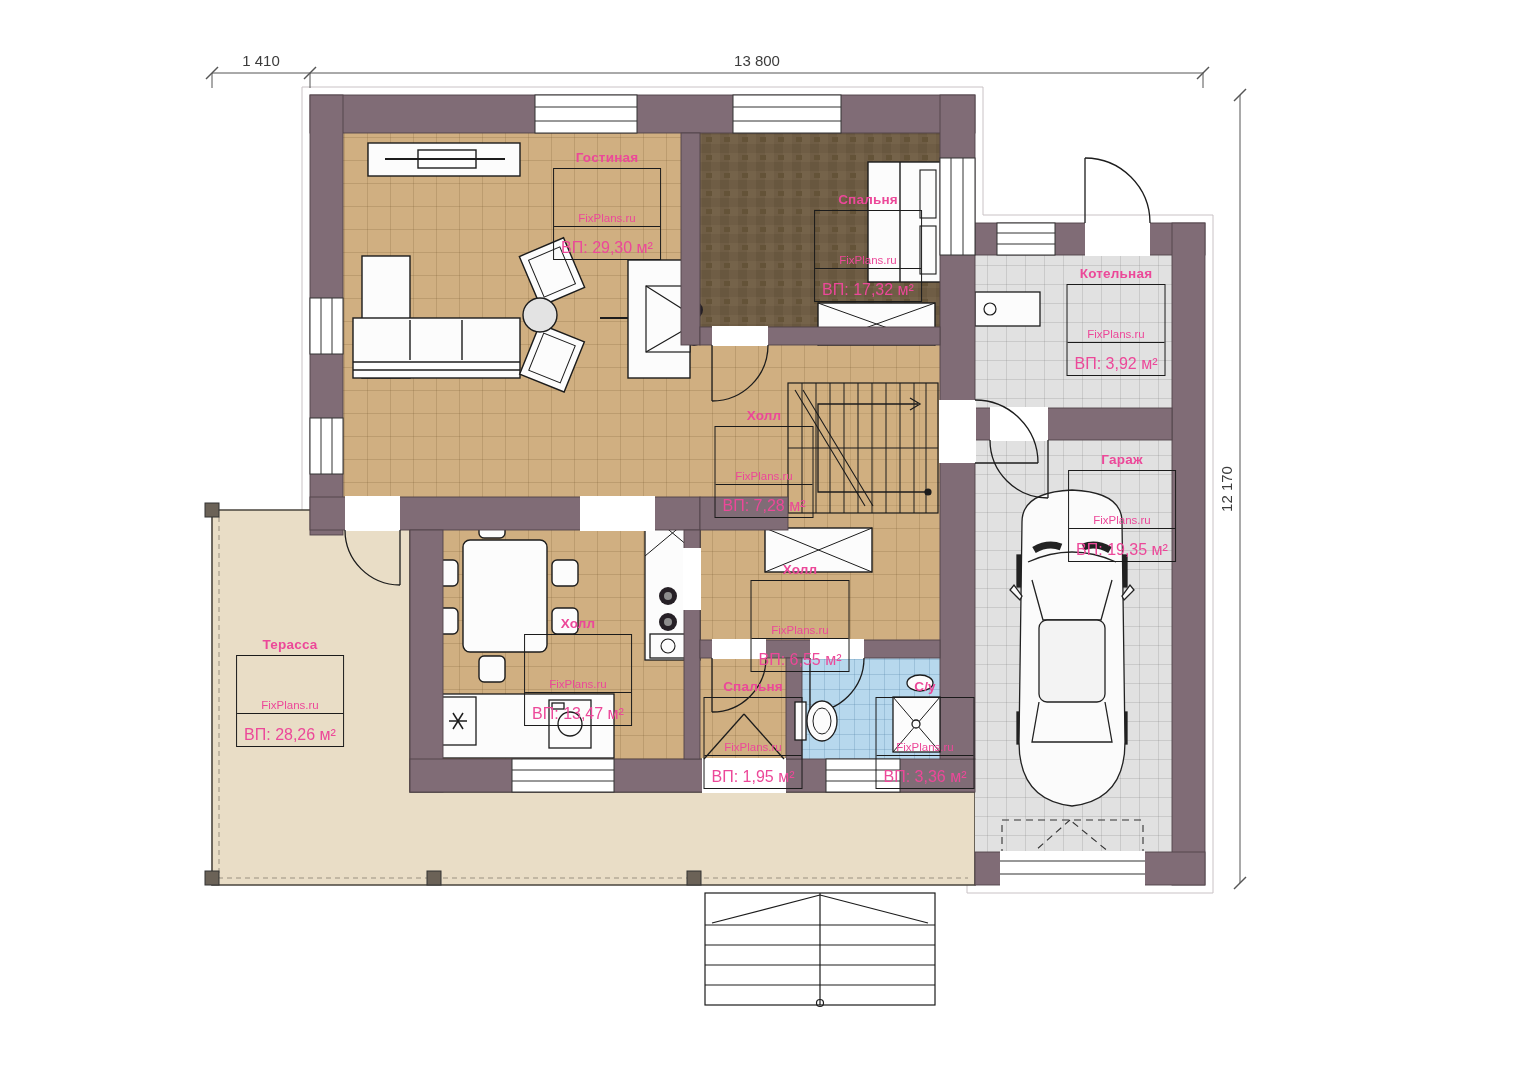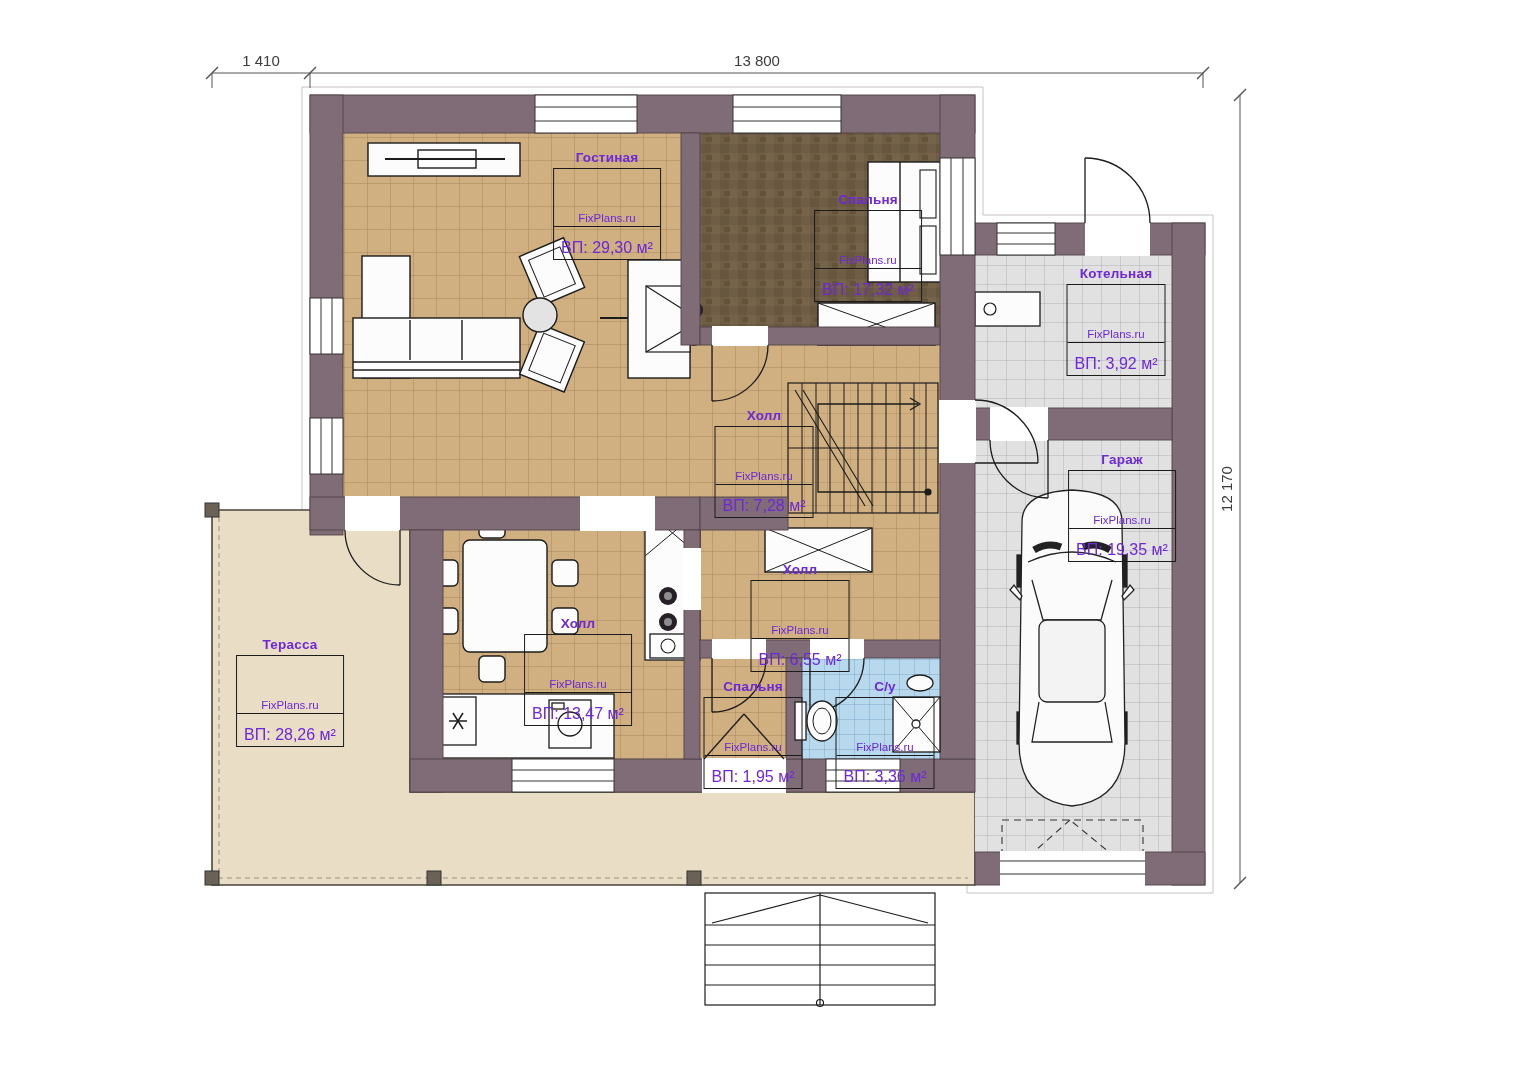--- a/index.html
+++ b/index.html
@@ -1,18 +1,18 @@
 <!DOCTYPE html>
 <html><head>
 <meta charset="utf-8">
 <style>
   html,body{margin:0;padding:0;background:#fff;font-family:"Liberation Sans",sans-serif;}
   .plan{position:relative;width:1528px;height:1080px;background:#ffffff;overflow:hidden;padding-left:8px;}
   .plan svg{position:absolute;left:0;top:0;}
-  .room-label{position:absolute;transform:translateX(-50%);text-align:center;z-index:5;color:#6d28d9;}
+  .room-label{position:absolute;transform:translateX(-50%);text-align:center;z-index:5;color:#ec4899;}
   .room-name{font-size:13.5px;font-weight:bold;margin-bottom:3px;letter-spacing:.2px;white-space:nowrap;}
   .room-box{display:inline-block;border:1.7px solid #1b1b1b;background:transparent;}
   .room-brand{font-size:11.5px;padding:1px 7px 2px;border-bottom:1.7px solid #1b1b1b;white-space:nowrap;margin-top:42px;}
   .room-area{font-size:16px;padding:1px 7px 2px;white-space:nowrap;margin-top:11px;}
   text.dim{font-size:15px;fill:#3c3c3c;}
 </style>
 </head>
 <body>
 
 <div class="plan">
@@ -422,21 +422,21 @@
     <div class="room-area">ВП: 28,26 м²</div>
   </div>
 </div>
 <div class="room-label" style="left:753px;top:679px">
   <div class="room-name">Спальня</div>
   <div class="room-box">
     <div class="room-brand">FixPlans.ru</div>
     <div class="room-area">ВП: 1,95 м²</div>
   </div>
 </div>
-<div class="room-label" style="left:885px;top:679px">
+<div class="room-label" style="left:925px;top:679px">
   <div class="room-name">С/у</div>
   <div class="room-box">
     <div class="room-brand">FixPlans.ru</div>
     <div class="room-area">ВП: 3,36 м²</div>
   </div>
 </div>
 
 </div>
 
 </body></html>

